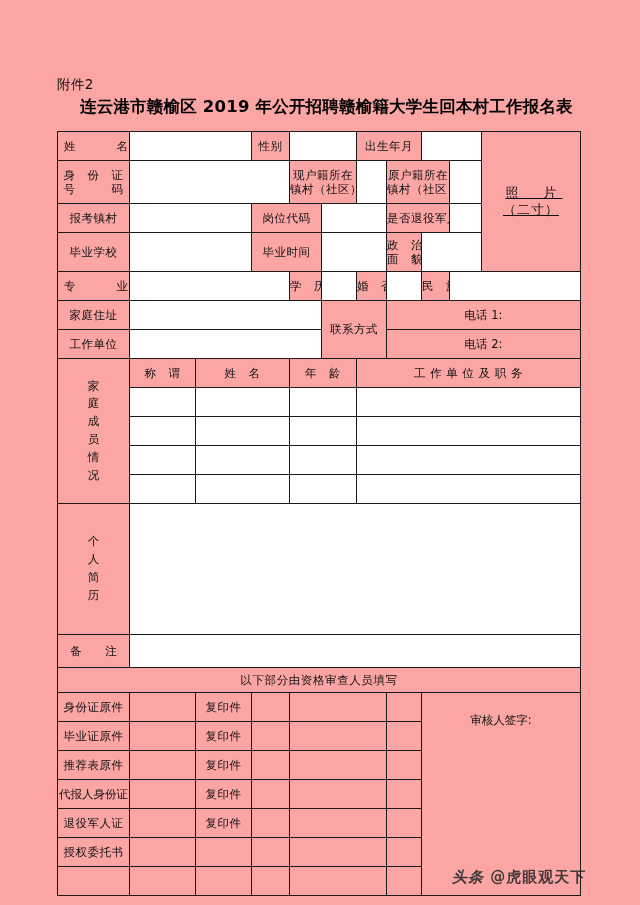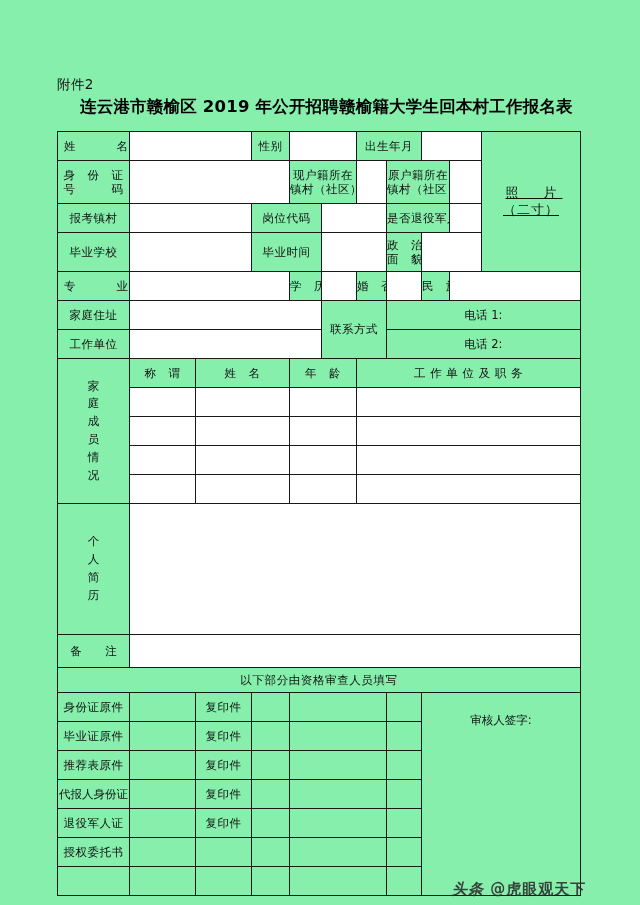--- a/index.html
+++ b/index.html
@@ -2,21 +2,21 @@
 <html lang="zh"><head>
 <meta charset="utf-8">
 <title>报名表</title>
 <style>
   html,body{margin:0;padding:0;background:#ffffff;}
   body{
     width:640px;height:905px;overflow:hidden;
     font-family:"DejaVu Sans","Liberation Sans",sans-serif;
     color:#0a0a0a;position:relative;
   }
-  .page{position:absolute;inset:0;background:#86efac;}
+  .page{position:absolute;inset:0;background:#fca5a5;}
 
   
   .attach{
     position:absolute;left:57px;top:76px;
     font-size:13.5px;letter-spacing:.4px;color:#111;
   }
   .doctitle{
     position:absolute;left:80px;top:96px;width:512px;
     font-size:16.5px;font-weight:bold;letter-spacing:.2px;
     color:#000;white-space:nowrap;
@@ -67,21 +67,21 @@
   }
   .filldate .gap1{display:inline-block;width:62px;}
   .filldate .gap2{display:inline-block;width:40px;}
   .remark{
     position:absolute;left:57px;top:872px;font-size:11.5px;color:#111;
     letter-spacing:.2px;white-space:nowrap;
   }
   .watermark{
     position:absolute;left:452px;top:868px;
     font-size:15px;font-weight:bold;color:#2b2b2b;
-    letter-spacing:1px;white-space:nowrap;opacity:.88;margin-top:12px;
+    letter-spacing:1px;white-space:nowrap;opacity:.88;
   }
   .wm-logo{font-style:italic;}
 </style>
 </head>
 <body>
 
 <div class="page">
 
   <div class="attach">附件2</div>
   <div class="doctitle">连云港市赣榆区 2019 年公开招聘赣榆籍大学生回本村工作报名表</div>

